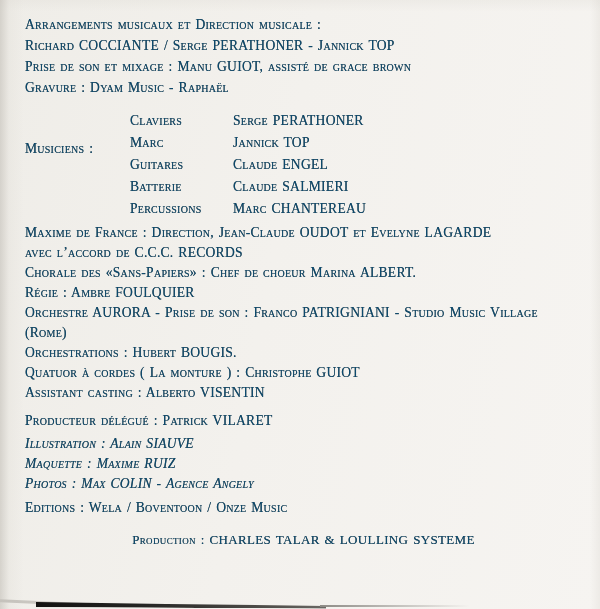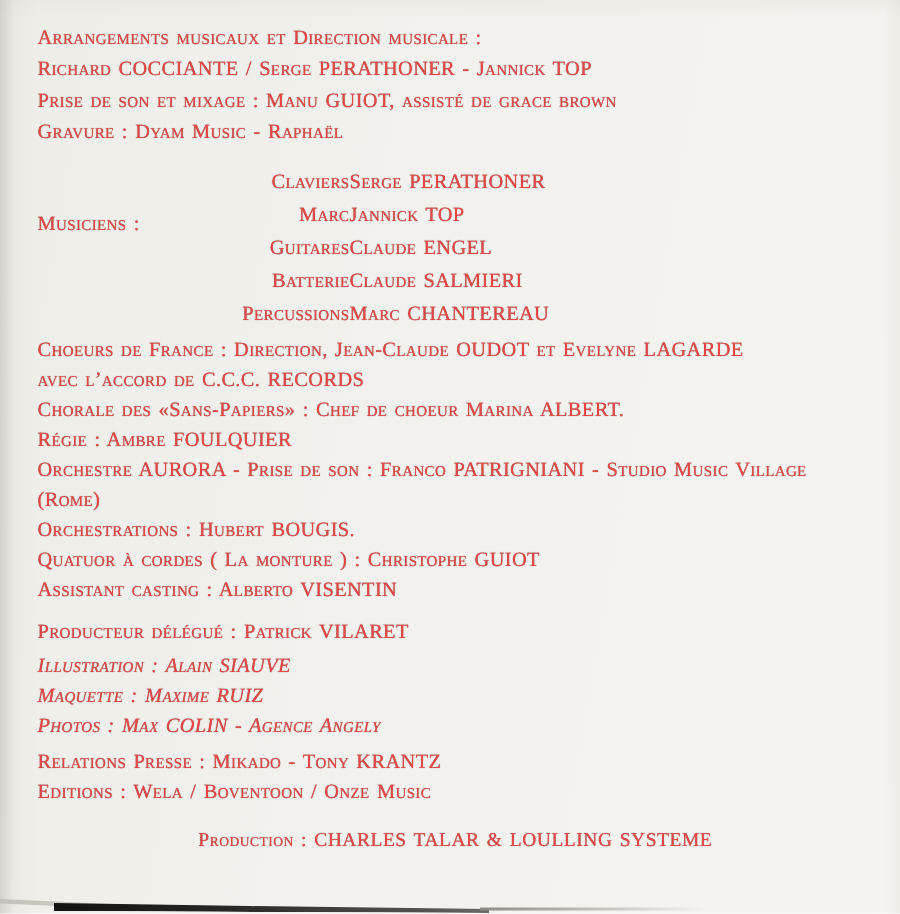--- a/index.html
+++ b/index.html
@@ -16,38 +16,38 @@
       linear-gradient(to right, rgba(186,182,174,0.50) 0px, rgba(222,219,212,0.28) 9px, rgba(242,240,236,0) 24px),
       linear-gradient(to left, rgba(210,206,198,0.25) 0px, rgba(242,240,236,0) 10px),
       linear-gradient(to bottom, rgba(222,219,212,0.30) 0px, rgba(242,240,236,0) 12px),
       linear-gradient(100deg, #efede8 0%, #f3f1ed 45%, #f6f4f1 100%);
   }
   .page {
     position: absolute;
     top: 0; left: 0; right: 0; bottom: 0;
     padding: 14px 18px 0 25px;
     box-sizing: border-box;
-    color: #ef4444;
+    color: #0c4a6e;
     font-size: 13.6px;
     font-variant: small-caps;
     letter-spacing: 0.25px;
     word-spacing: 1.2px;
     text-shadow: 0 0 0.6px rgba(72,66,59,0.85);
   }
   .line {
     line-height: 21px;
     white-space: nowrap;
   }
   .block-technical { margin-bottom: 12px; }
   .block-musicians {
     display: flex;
     margin-bottom: 3px;
   }
   .mus-label { width: 105px; line-height: 22px; margin-top: 28px; }
-  .mus-row { display: flex; line-height: 22px; text-align: right; }
+  .mus-row { display: flex; line-height: 22px; }
   .mus-instrument { width: 103px; }
   .block-ensemble .line { line-height: 20px; }
   .block-producer { margin-top: 8px; }
   .block-producer .line { line-height: 20px; }
   .block-artwork { margin-top: 3px; font-style: italic; }
   .block-artwork .line { line-height: 20px; }
   .block-press { margin-top: 4px; }
   .block-press .line { line-height: 20px; }
   .production-line {
     margin-top: 10px;
@@ -119,21 +119,21 @@
         <span class="mus-name">Claude SALMIERI</span>
       </div>
       <div class="mus-row">
         <span class="mus-instrument">Percussions</span>
         <span class="mus-name">Marc CHANTEREAU</span>
       </div>
     </div>
   </section>
 
   <section class="block-ensemble">
-    <div class="line">Choeurs de France : Direction, Jean-Claude OUDOT et Evelyne LAGARDE</div>
+    <div class="line">Maxime de France : Direction, Jean-Claude OUDOT et Evelyne LAGARDE</div>
     <div class="line">avec l’accord de C.C.C. RECORDS</div>
     <div class="line">Chorale des «Sans-Papiers» : Chef de choeur Marina ALBERT.</div>
     <div class="line">Régie : Ambre FOULQUIER</div>
     <div class="line">Orchestre AURORA - Prise de son : Franco PATRIGNIANI - Studio Music Village</div>
     <div class="line">(Rome)</div>
     <div class="line">Orchestrations : Hubert BOUGIS.</div>
     <div class="line">Quatuor à cordes ( La monture ) : Christophe GUIOT</div>
     <div class="line">Assistant casting : Alberto VISENTIN</div>
   </section>
 
@@ -141,21 +141,20 @@
     <div class="line">Producteur délégué : Patrick VILARET</div>
   </section>
 
   <section class="block-artwork">
     <div class="line">Illustration : Alain SIAUVE</div>
     <div class="line">Maquette : Maxime RUIZ</div>
     <div class="line">Photos : Max COLIN - Agence Angely</div>
   </section>
 
   <section class="block-press">
-    <div class="line">Relations Presse : Mikado - Tony KRANTZ</div>
     <div class="line">Editions : Wela / Boventoon / Onze Music</div>
   </section>
 
   <div class="production-line">Production : CHARLES TALAR &amp; LOULLING SYSTEME</div>
 
 </div>
 
 <div class="edge-wedge"></div>
 <div class="edge-band"></div>
 <div class="edge-band-faint"></div>

